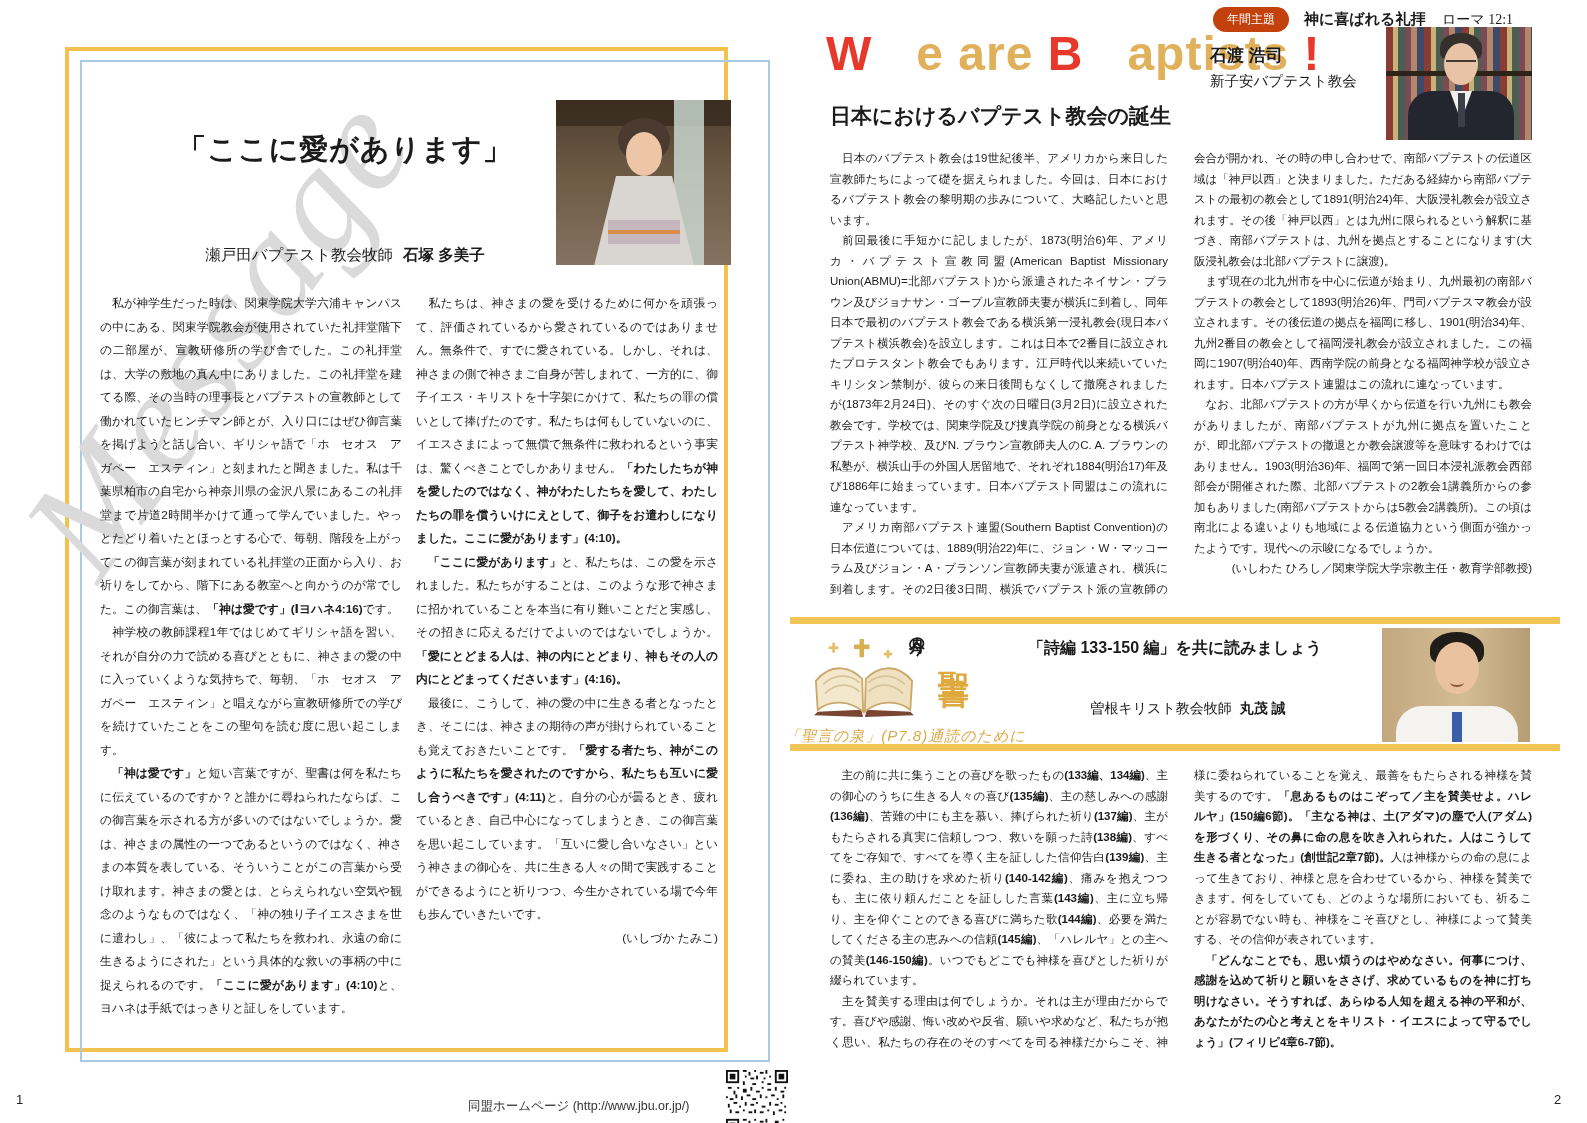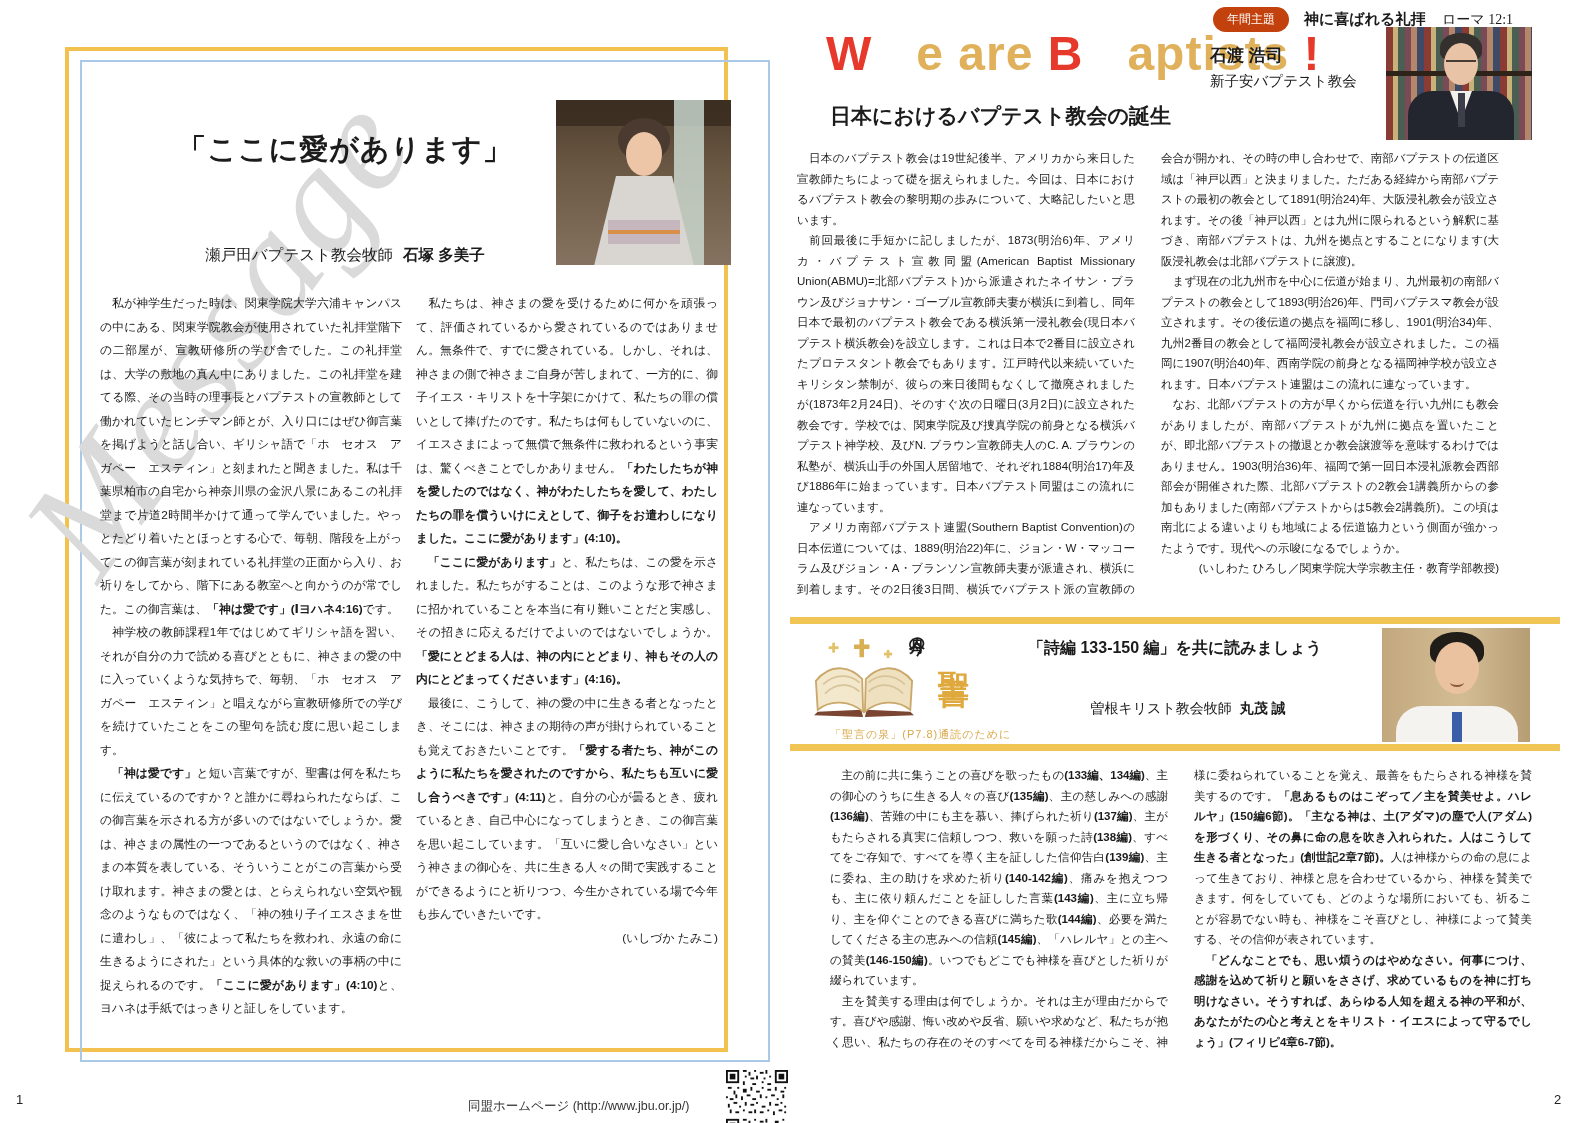--- a/index.html
+++ b/index.html
@@ -15,21 +15,21 @@
              font-style:italic;font-size:148px;color:#dadada;transform:rotate(-54deg);
              letter-spacing:4px;white-space:nowrap;z-index:0;}
   .msg-titleblock{left:130px;top:130px;width:430px;text-align:center;z-index:2;}
   .msg-title{font-size:29px;font-weight:700;letter-spacing:1px;}
   .msg-subtitle{font-size:24px;font-weight:700;margin-top:16px;}
   .msg-author{left:130px;top:245px;width:430px;text-align:center;font-size:15.5px;z-index:2;}
   .msg-author .nm{font-weight:700;margin-left:10px;}
   .cols{column-fill:auto;text-align:justify;overflow:hidden;z-index:2;}
   .msg-cols{left:100px;top:292px;width:618px;height:752px;column-count:2;column-gap:14px;
             font-size:11.8px;line-height:23.5px;}
-  .bap-cols{left:797px;top:148px;width:702px;height:458px;column-count:2;column-gap:26px;
+  .bap-cols{left:830px;top:148px;width:702px;height:458px;column-count:2;column-gap:26px;
             font-size:11.5px;line-height:20.5px;}
   .mon-cols{left:830px;top:765px;width:702px;height:302px;column-count:2;column-gap:26px;
             font-size:11.5px;line-height:20.5px;}
   
   .photo{overflow:hidden;}
   .photo1{left:556px;top:100px;width:175px;height:165px;background:linear-gradient(180deg,#4e3d2e 0%,#6d5a45 45%,#857260 100%);}
   .photo1 .curtain{position:absolute;left:118px;top:0;width:30px;height:165px;background:#cfdfd6;opacity:.8;}
   .photo1 .beam{position:absolute;left:0;top:0;width:175px;height:26px;background:#3a2c20;opacity:.85;}
   .photo1 .hair{position:absolute;left:62px;top:18px;width:52px;height:44px;border-radius:50%;background:#4a3a30;}
   .photo1 .face{position:absolute;left:70px;top:32px;width:36px;height:44px;border-radius:50%;background:#ecc6a6;}
@@ -60,21 +60,21 @@
   .logo{left:826px;top:26px;font-size:48px;font-weight:800;letter-spacing:1px;white-space:nowrap;}
   .logo .lr{color:#e6392b;}
   .logo .lg{color:#e0b15a;margin-left:44px;}
   .bap-author-name{left:1210px;top:44px;font-size:17px;font-weight:700;}
   .bap-author-church{left:1210px;top:72px;font-size:14.5px;}
   .bap-heading{left:830px;top:102px;font-size:21px;font-weight:700;}
   
   .bar{left:790px;width:770px;height:7px;background:#f0c455;}
   .bar1{top:617px;} .bar2{top:744px;}
   .book-icon{left:805px;top:633px;}
-  .mon-caption{left:830px;top:727px;width:250px;font-size:11px;color:#d9a94a;letter-spacing:1px;}
+  .mon-caption{left:785px;top:727px;width:250px;font-size:15px;color:#d9a94a;font-style:italic;letter-spacing:1px;}
   .vert{writing-mode:vertical-rl;text-orientation:upright;}
   .mon-label-top{left:906px;top:627px;font-size:16px;font-weight:700;height:96px;}
   .mon-label-main{left:932px;top:646px;font-size:31px;font-weight:700;color:#e0a93e;height:100px;letter-spacing:6px;}
   .mon-title{left:1028px;top:638px;width:345px;font-size:16px;font-weight:700;}
   .mon-author{left:1028px;top:700px;width:320px;text-align:center;font-size:14px;}
   .mon-author .nm{font-weight:700;margin-left:8px;}
   
   .pagenum{font-size:13px;color:#222;}
   .pn1{left:16px;top:1092px;} .pn2{left:1554px;top:1092px;}
   .footer-site{left:468px;top:1098px;font-size:12.5px;color:#333;}

